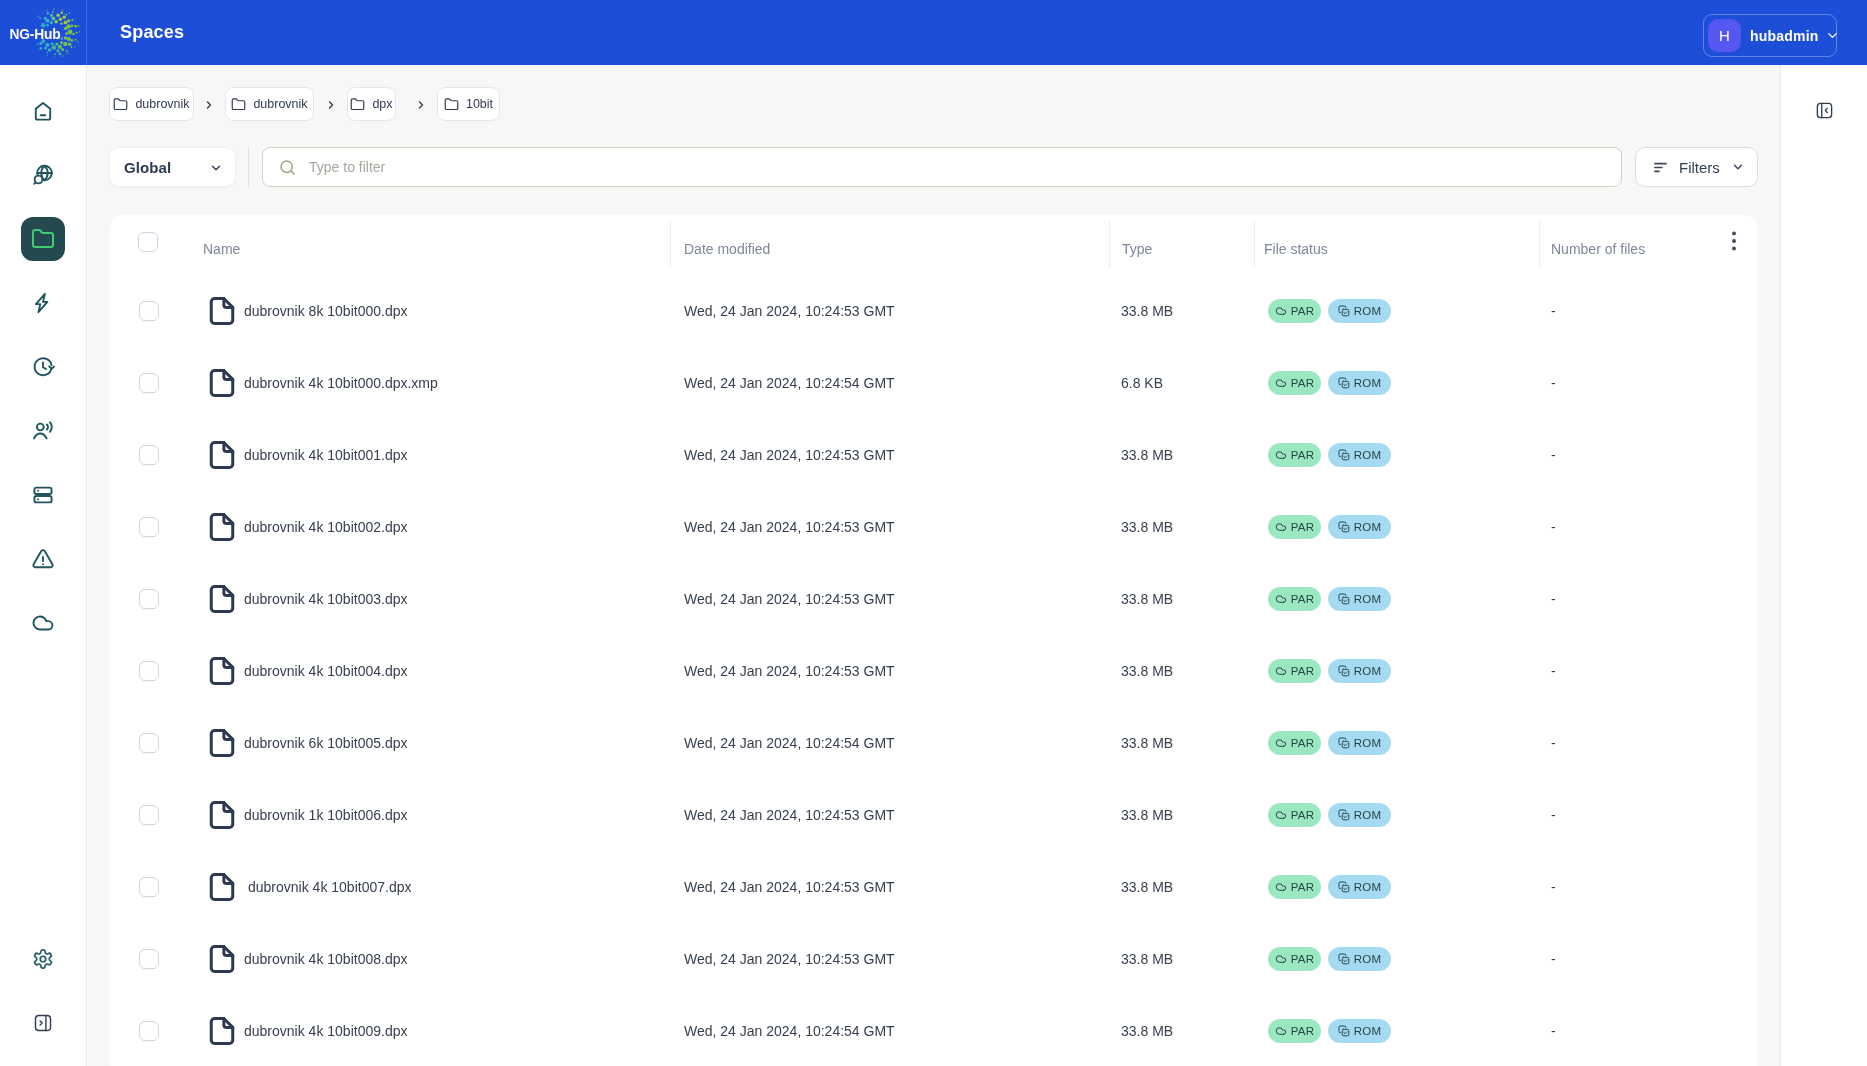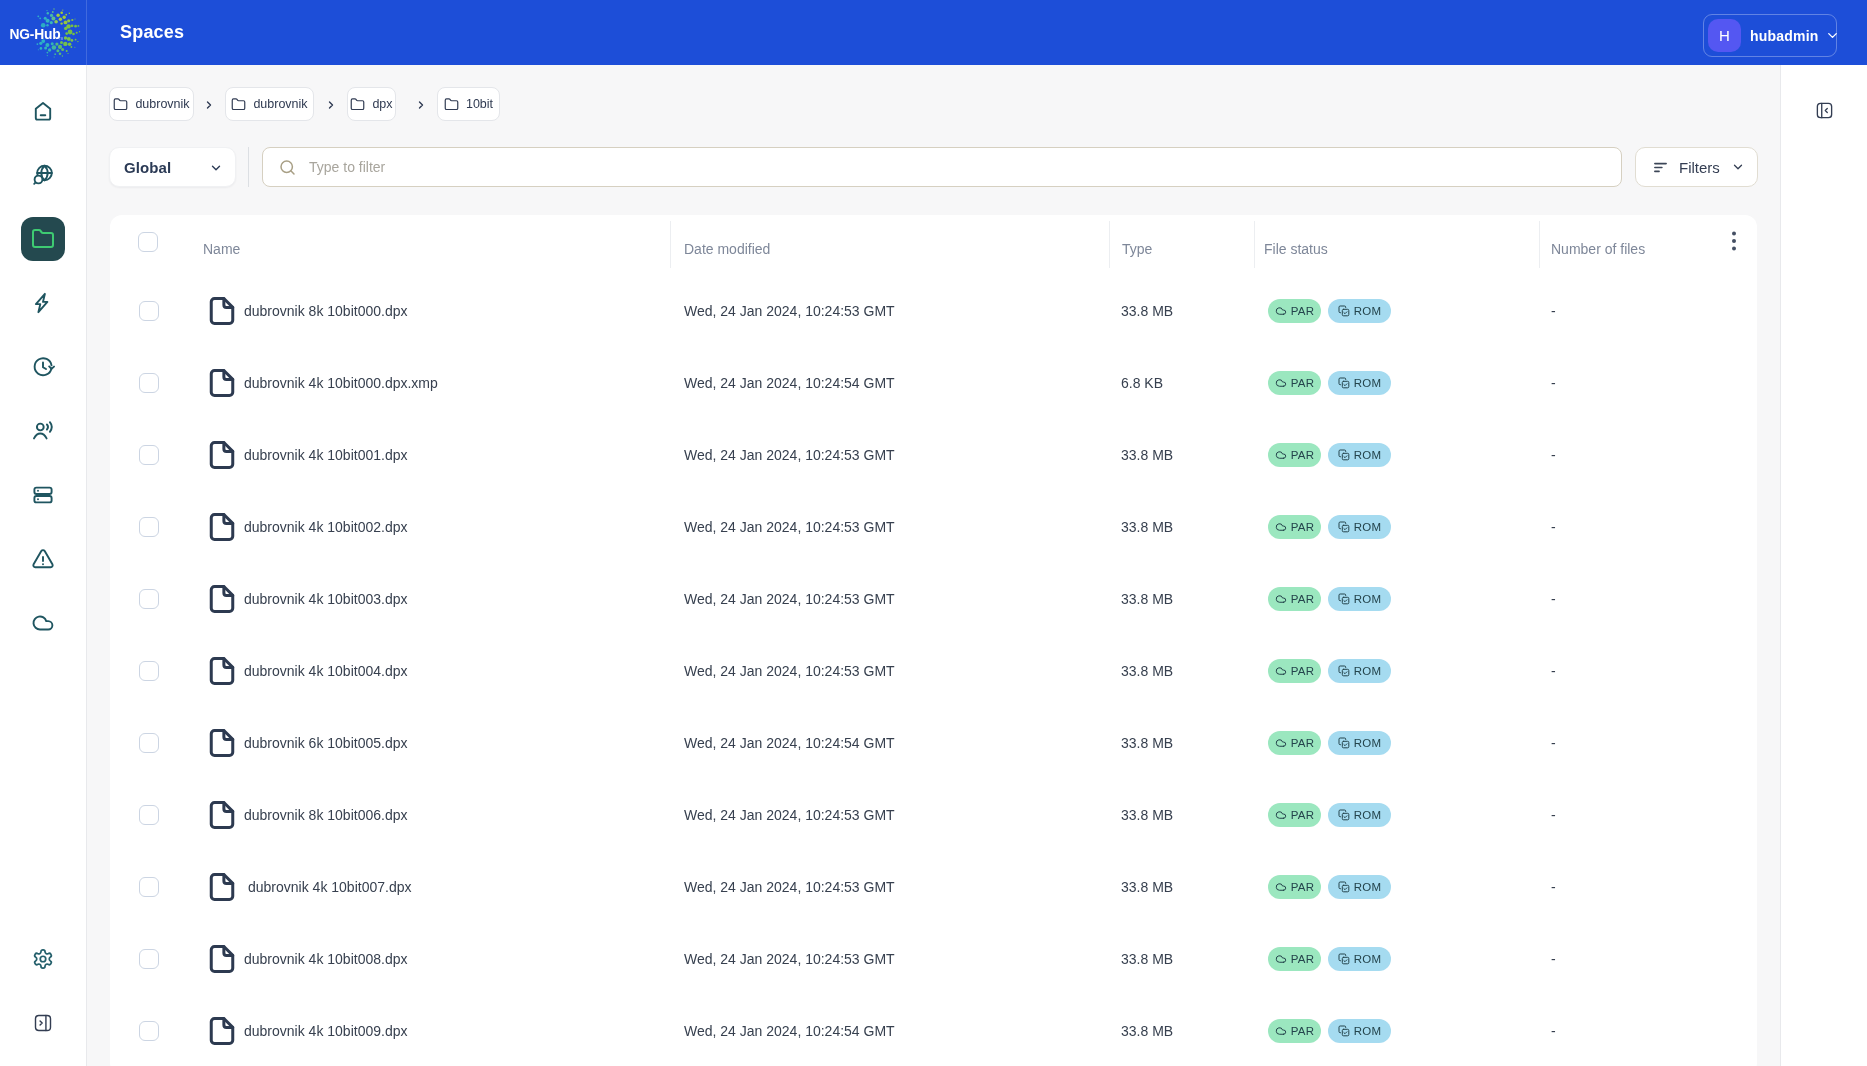--- a/index.html
+++ b/index.html
@@ -457,21 +457,21 @@
         <span>ROM</span>
       </span>
     <span class="abs txt" style="left:1441px;top:28px">-</span>
   </div>
   <div class="row" style="top:564px">
     <span class="cb" style="left:29px;top:26px"></span>
     <span class="abs" style="left:97px;top:21px"><svg width="30" height="30" viewBox="0 0 24 24" fill="none" style="">
           <path d="M13.5 2H6a2.6 2.6 0 0 0-2.6 2.6v14.8A2.6 2.6 0 0 0 6 22h12a2.6 2.6 0 0 0 2.6-2.6V9.1Z" stroke="#2d3a50" stroke-width="2.4" stroke-linecap="round" stroke-linejoin="round"></path>
           <path d="M13.5 2v5.1a2 2 0 0 0 2 2h5.1" stroke="#2d3a50" stroke-width="2.4" stroke-linecap="round" stroke-linejoin="round"></path>
         </svg></span>
-    <span class="abs txt" style="left:134px;top:28px">dubrovnik 8k 10bit006.dpx</span>
+    <span class="abs txt" style="left:134px;top:28px">dubrovnik 1k 10bit006.dpx</span>
     <span class="abs txt" style="left:574px;top:28px">Wed, 24 Jan 2024, 10:24:53 GMT</span>
     <span class="abs txt" style="left:1011px;top:28px">33.8 MB</span>
     <span class="pill par" style="left:1158px;top:24px">
         <svg width="12" height="12" viewBox="0 0 24 24" fill="none" style="">
           <path d="M17.2 18.5H9a6.5 6.5 0 1 1 6.23-8.36h1.97a4.18 4.18 0 1 1 0 8.36Z" stroke="#24444c" stroke-width="2" stroke-linecap="round" stroke-linejoin="round"></path>
         </svg>
         <span>PAR</span>
       </span>
     <span class="pill rom" style="left:1218px;top:24px">
         <svg width="12" height="12" viewBox="0 0 24 24" fill="none" style="">

